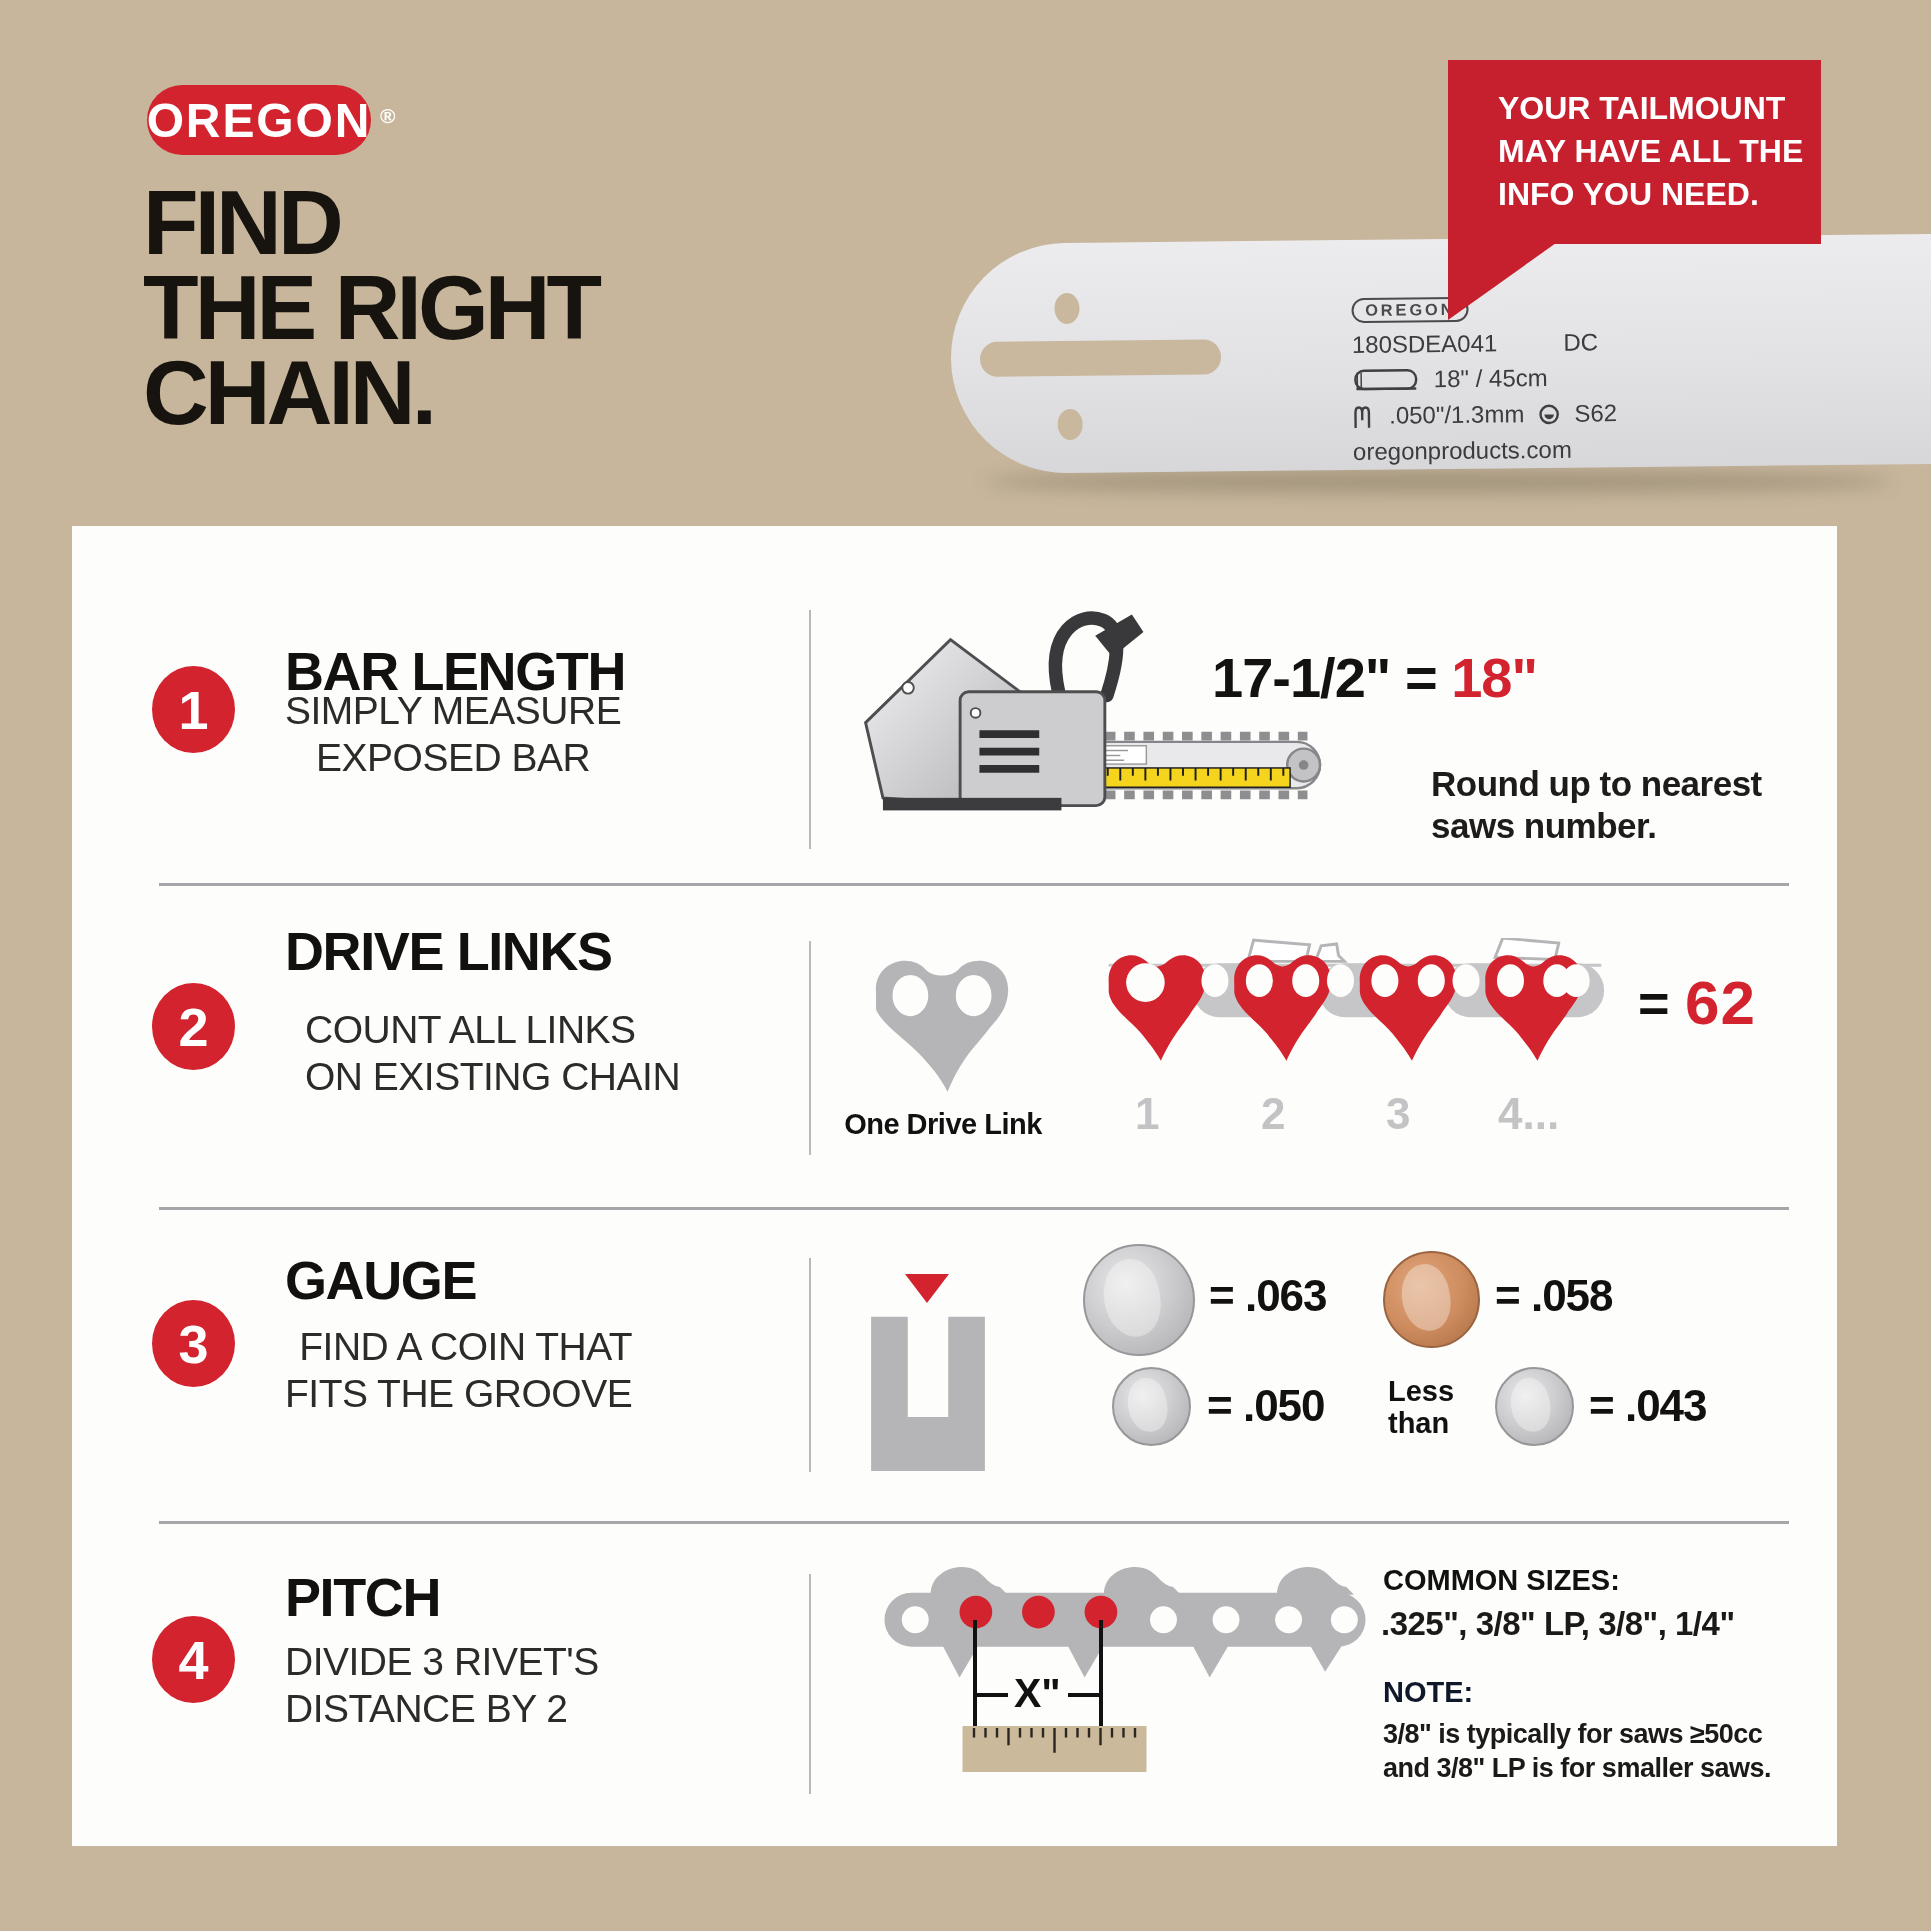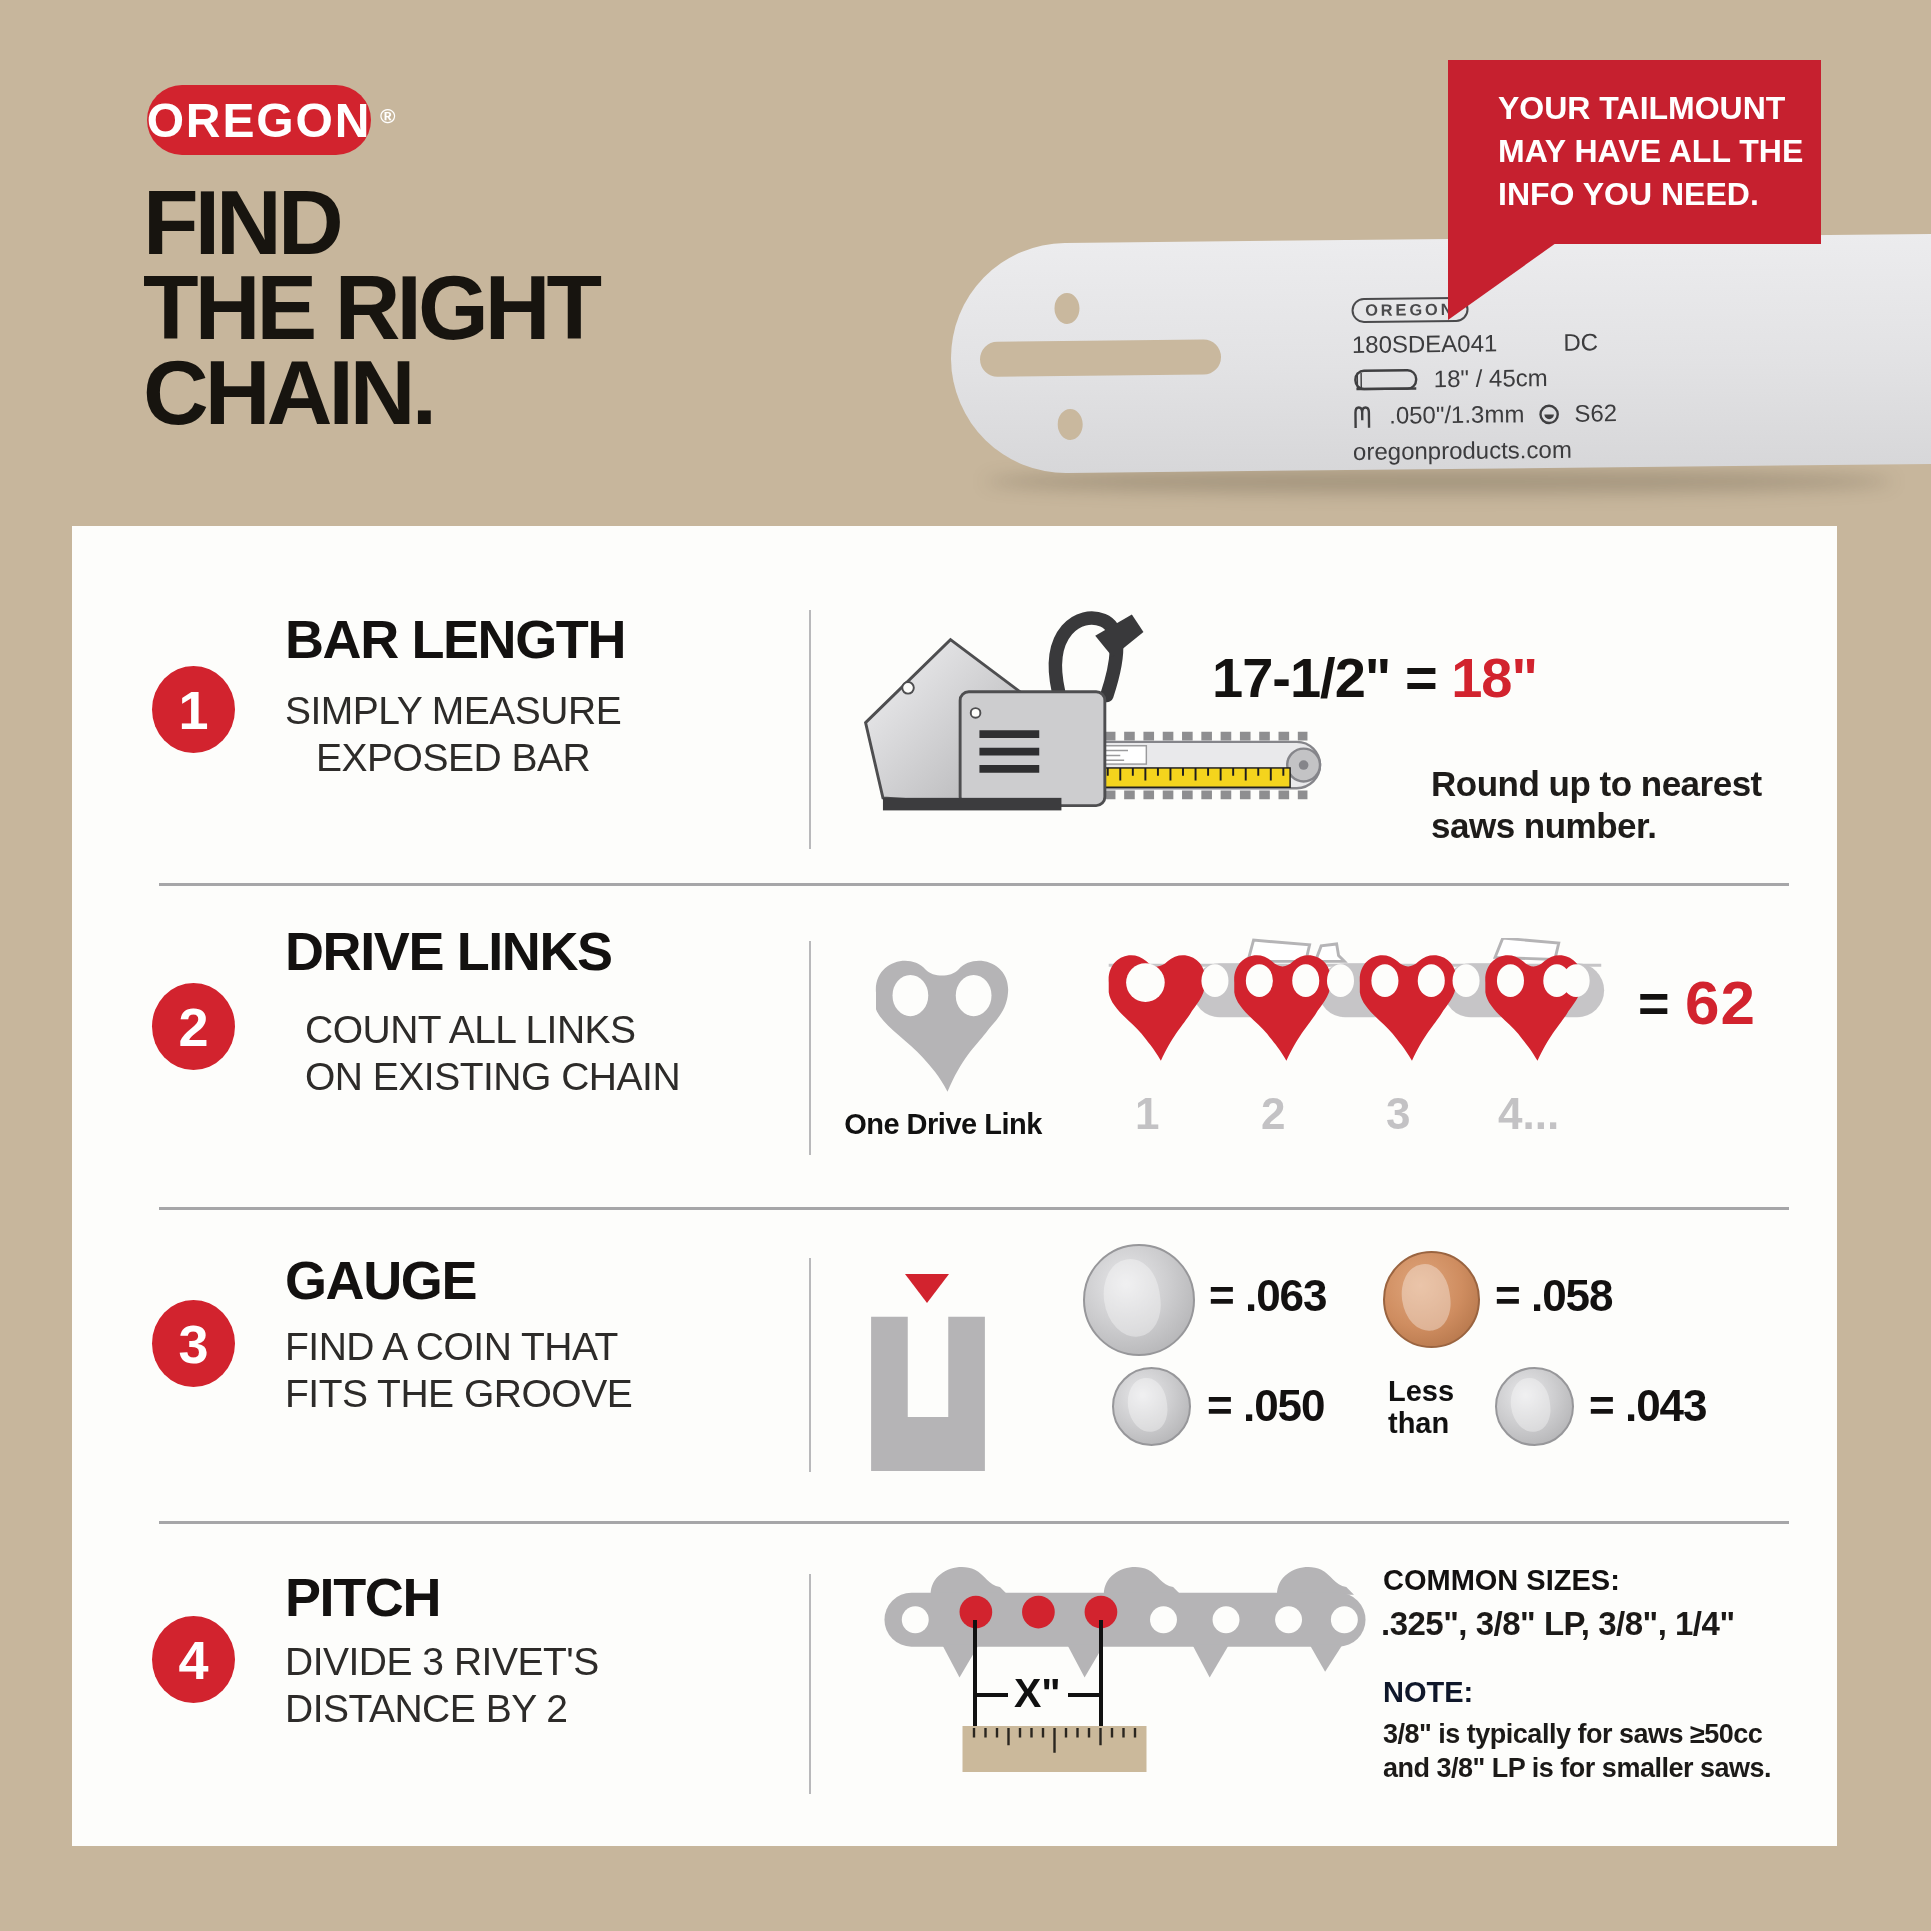--- a/index.html
+++ b/index.html
@@ -141,21 +141,21 @@
   <div class="abs card"></div>
   <div class="abs hdivider" style="top:883px;"></div>
   <div class="abs hdivider" style="top:1207px;"></div>
   <div class="abs hdivider" style="top:1521px;"></div>
   <div class="abs vdivider" style="top:610px;height:239px;"></div>
   <div class="abs vdivider" style="top:941px;height:214px;"></div>
   <div class="abs vdivider" style="top:1258px;height:214px;"></div>
   <div class="abs vdivider" style="top:1574px;height:220px;"></div>
 
   <div class="abs badge" style="top:666px;">1</div>
-  <div class="abs step-title" style="top:608px;">BAR LENGTH</div>
+  <div class="abs step-title" style="top:640px;">BAR LENGTH</div>
   <div class="abs step-desc" style="top:687px;text-align:center;">
     <div>SIMPLY MEASURE</div>
     <div>EXPOSED BAR</div>
   </div>
 
   <svg class="abs" style="left:854px;top:599px;" width="521" height="280" viewBox="0 0 540 290">
     <defs>
       <linearGradient id="mg" x1="0" y1="0" x2="1" y2="1">
         <stop offset="0" stop-color="#f2f2f4"></stop>
           <stop offset="1" stop-color="#b2b2b4"></stop>
@@ -245,21 +245,21 @@
   <div class="abs count-num" style="left:1386px;top:1089px;">3</div>
   <div class="abs count-num" style="left:1498px;top:1089px;">4...</div>
 
   <div class="abs equals62" style="left:1638px;top:967px;">
     <span class="eq">=</span>
     <span class="val">62</span>
   </div>
 
   <div class="abs badge" style="top:1300px;">3</div>
   <div class="abs step-title" style="top:1249px;">GAUGE</div>
-  <div class="abs step-desc" style="top:1323px;">
+  <div class="abs step-desc" style="top:1323px;text-align:right;">
     <div>FIND A COIN THAT</div>
     <div>FITS THE GROOVE</div>
   </div>
 
   <div class="abs tri-down" style="left:905px;top:1274px;"></div>
   <svg class="abs" style="left:871px;top:1309px;" width="114" height="162" viewBox="0 0 118 168">
     <path d="M0,168 L0,8 L38,8 L38,112 L80,112 L80,8 L118,8 L118,168 Z" fill="#b5b4b6"></path>
   </svg>
 
   <div class="coin silver abs" style="left:1083px;top:1244px;width:108px;height:108px;"></div>

